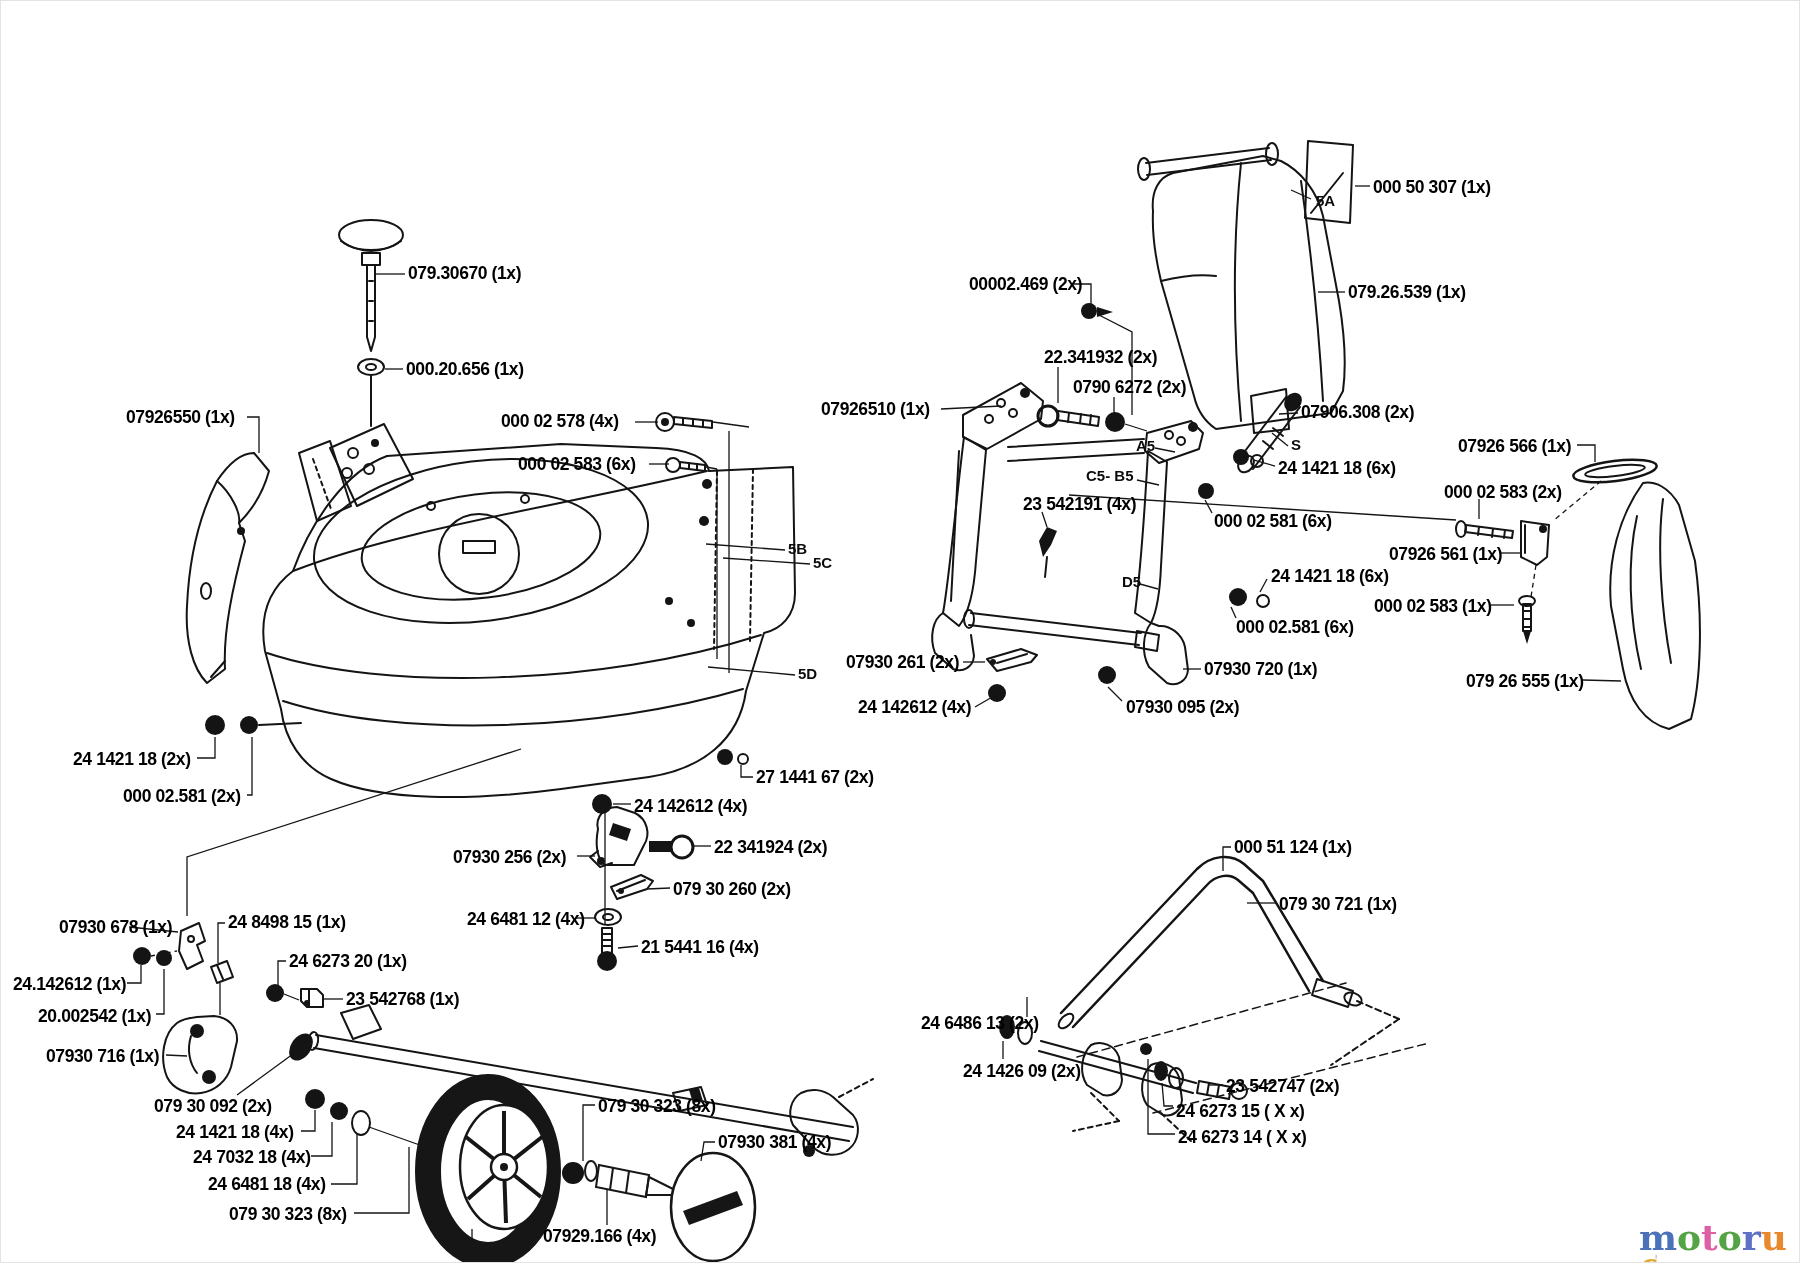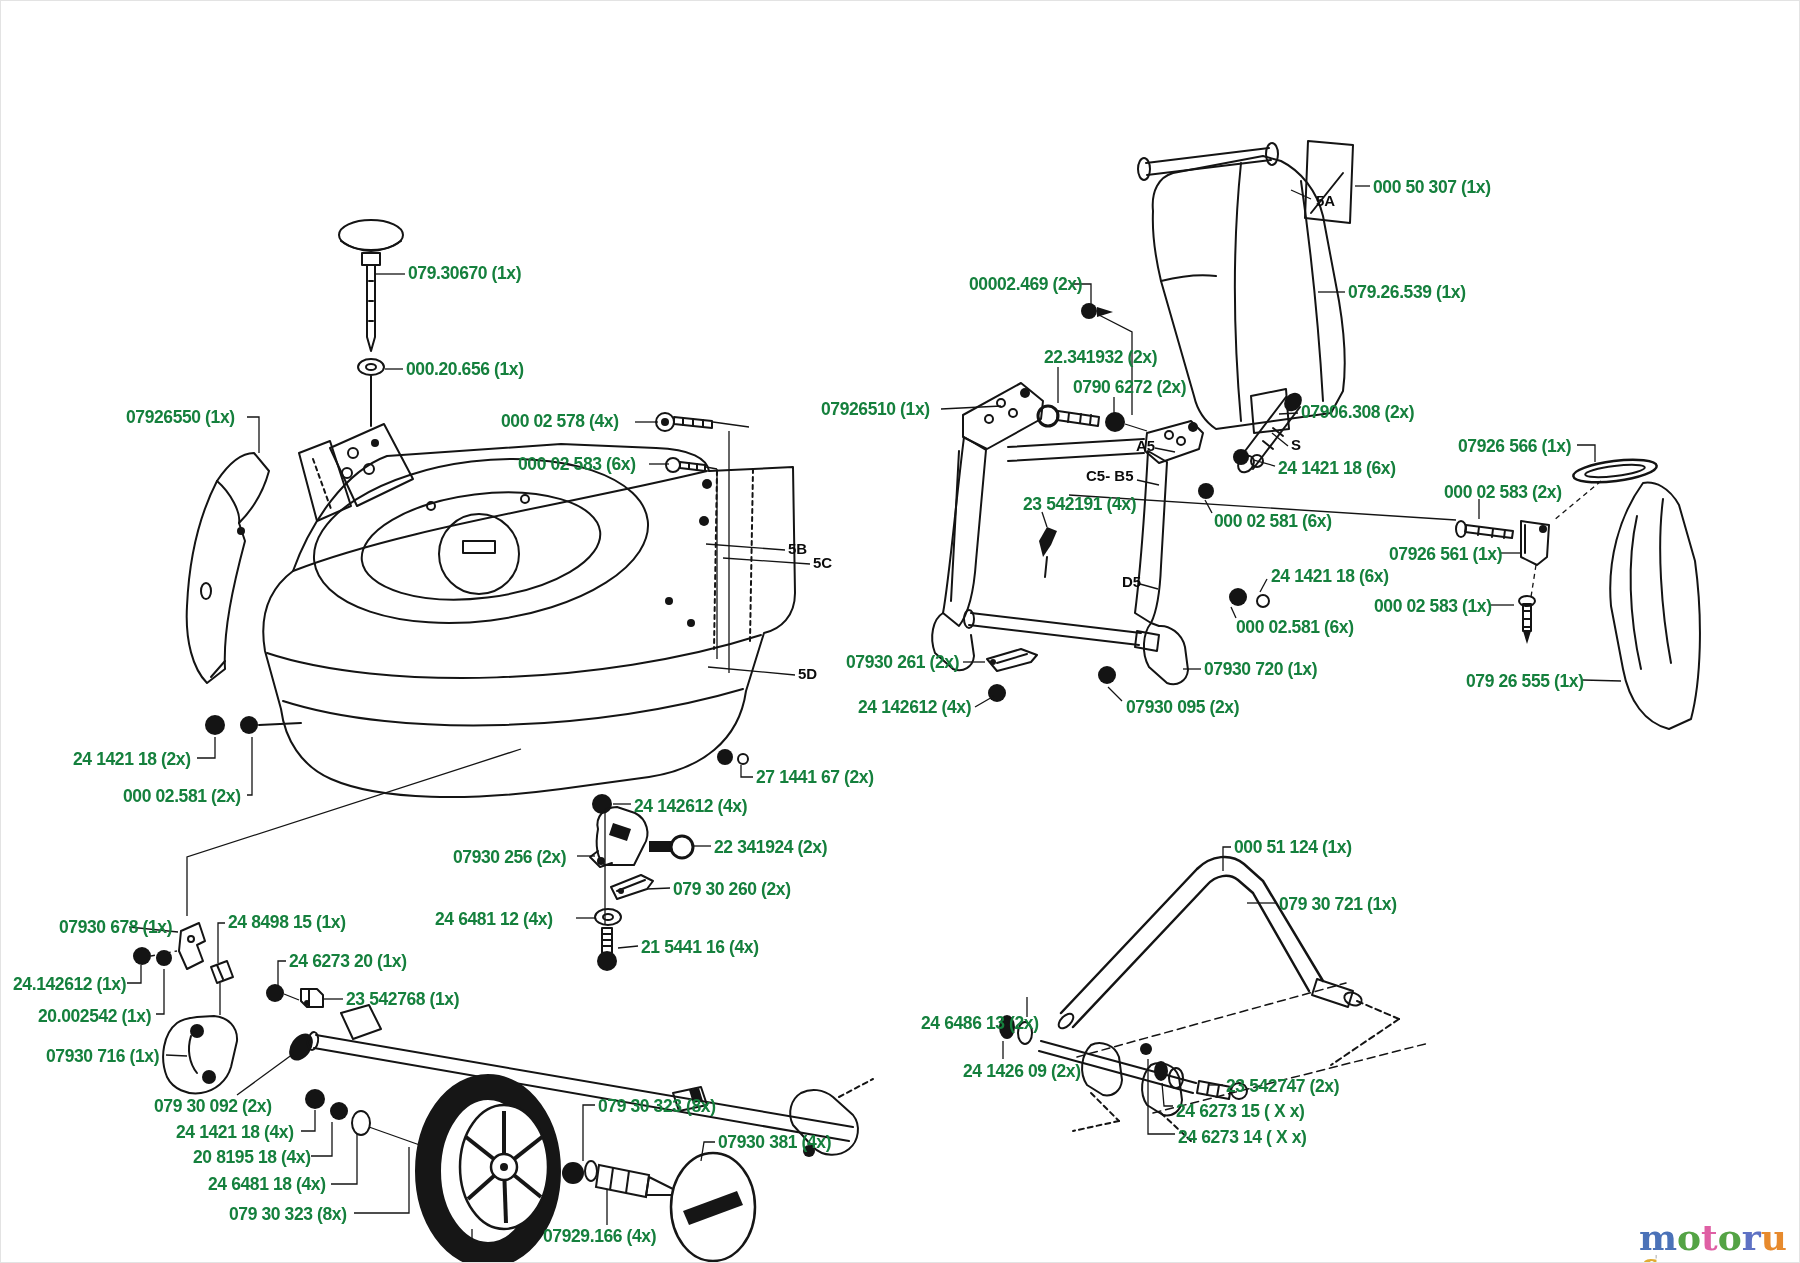--- a/index.html
+++ b/index.html
@@ -1,20 +1,20 @@
 <!DOCTYPE html>
 <html><head>
 <meta charset="utf-8">
 <style>
   html,body{margin:0;padding:0;background:#f3f3f3;}
   #page{position:relative;width:1800px;height:1263px;background:#ffffff;overflow:hidden;
         font-family:"Liberation Sans",sans-serif;border:1px solid #e3e3e3;box-sizing:border-box;}
   #art{position:absolute;left:0;top:0;width:1800px;height:1263px;}
   .part-label{position:absolute;font-weight:700;font-size:17.5px;letter-spacing:-0.4px;
-              color:#15803d;white-space:nowrap;line-height:1;transform:scaleY(1.04);}
+              color:#000000;white-space:nowrap;line-height:1;transform:scaleY(1.04);}
   .ref-marker{position:absolute;font-weight:700;font-size:15px;color:#0b0b0b;white-space:nowrap;line-height:1;}
   #brand-logo{position:absolute;left:1638px;top:1218px;font-family:"DejaVu Serif",serif;
               font-weight:700;font-size:36px;line-height:1;letter-spacing:0px;}
   #brand-logo span{display:inline-block;}
   #brand-logo .logo-mark{font-size:12px;vertical-align:top;font-weight:400;}
   svg{position:absolute;left:0;top:0;}
   .ln{stroke:#141414;stroke-width:2;fill:none;stroke-linecap:round;stroke-linejoin:round;}
   .thin{stroke:#141414;stroke-width:1.3;fill:none;}
   .dk{fill:#141414;stroke:none;}
 </style>
@@ -403,31 +403,31 @@
       <div class="part-label" style="left: 1125px; top: 698px;">07930 095 (2x)</div>
       <div class="part-label" style="left: 1465px; top: 672px;">079 26 555 (1x)</div>
       <div class="part-label" style="left: 72px; top: 750px;">24 1421 18 (2x)</div>
       <div class="part-label" style="left: 122px; top: 787px;">000 02.581 (2x)</div>
       <div class="part-label" style="left: 10px; top: 918px; margin-left: 48px;">07930 678 (1x)</div>
       <div class="part-label" style="left: 12px; top: 975px;">24.142612 (1x)</div>
       <div class="part-label" style="left: 37px; top: 1007px;">20.002542 (1x)</div>
       <div class="part-label" style="left: 45px; top: 1047px;">07930 716 (1x)</div>
       <div class="part-label" style="left: 153px; top: 1097px;">079 30 092 (2x)</div>
       <div class="part-label" style="left: 175px; top: 1123px;">24 1421 18 (4x)</div>
-      <div class="part-label" style="left: 192px; top: 1148px;">20 8195 18 (4x)</div>
+      <div class="part-label" style="left: 192px; top: 1148px;">24 7032 18 (4x)</div>
       <div class="part-label" style="left: 207px; top: 1175px;">24 6481 18 (4x)</div>
       <div class="part-label" style="left: 228px; top: 1205px;">079 30 323 (8x)</div>
       <div class="part-label" style="left: 227px; top: 913px;">24 8498 15 (1x)</div>
       <div class="part-label" style="left: 288px; top: 952px;">24 6273 20 (1x)</div>
       <div class="part-label" style="left: 345px; top: 990px;">23 542768 (1x)</div>
       <div class="part-label" style="left: 452px; top: 848px;">07930 256 (2x)</div>
       <div class="part-label" style="left: 633px; top: 797px;">24 142612 (4x)</div>
       <div class="part-label" style="left: 713px; top: 838px;">22 341924 (2x)</div>
       <div class="part-label" style="left: 672px; top: 880px;">079 30 260 (2x)</div>
-      <div class="part-label" style="left: 434px; top: 910px;">24 6481 12 (4x)</div>
+      <div class="part-label" style="left: 466px; top: 910px;">24 6481 12 (4x)</div>
       <div class="part-label" style="left: 640px; top: 938px;">21 5441 16 (4x)</div>
       <div class="part-label" style="left: 755px; top: 768px;">27 1441 67 (2x)</div>
       <div class="part-label" style="left: 597px; top: 1097px;">079 30 323 (8x)</div>
       <div class="part-label" style="left: 717px; top: 1133px;">07930 381 (4x)</div>
       <div class="part-label" style="left: 542px; top: 1227px;">07929.166 (4x)</div>
       <div class="part-label" style="left: 1233px; top: 838px;">000 51 124 (1x)</div>
       <div class="part-label" style="left: 1278px; top: 895px;">079 30 721 (1x)</div>
       <div class="part-label" style="left: 920px; top: 982px; margin-top: 32px;">24 6486 13 (2x)</div>
       <div class="part-label" style="left: 962px; top: 1062px;">24 1426 09 (2x)</div>
       <div class="part-label" style="left: 1225px; top: 1077px;">23 542747 (2x)</div>

